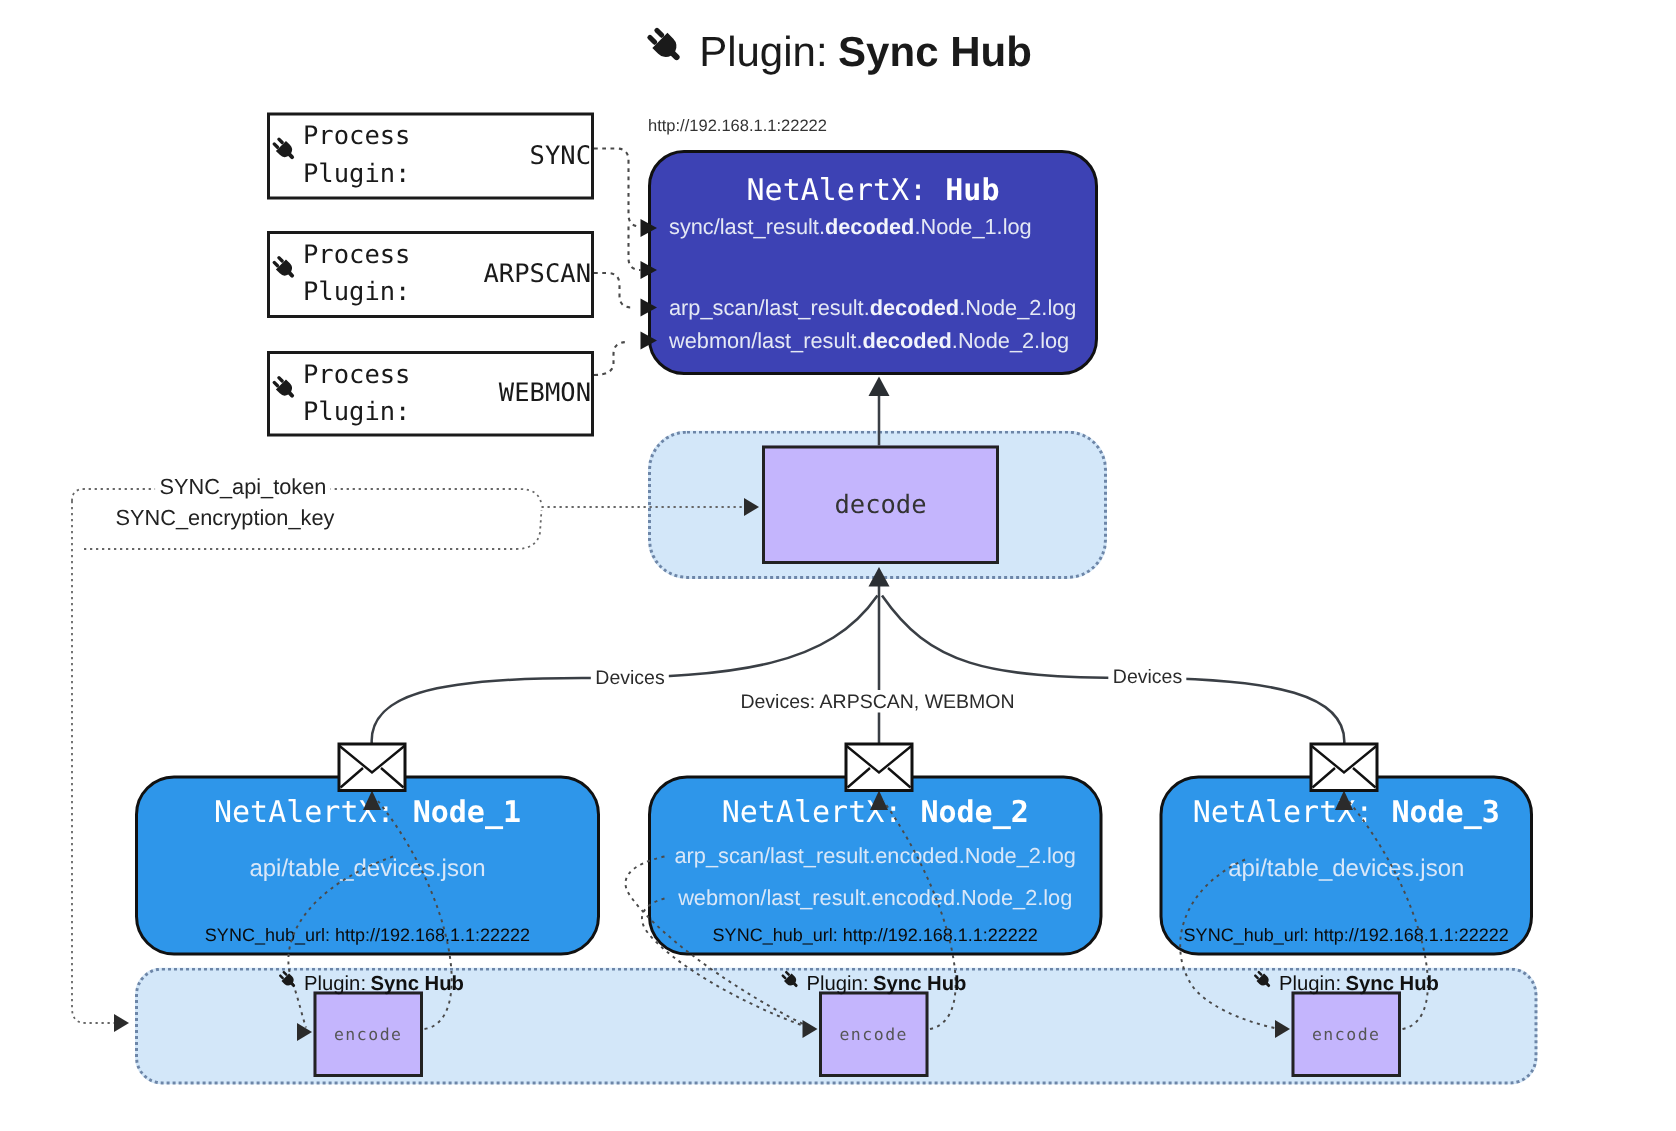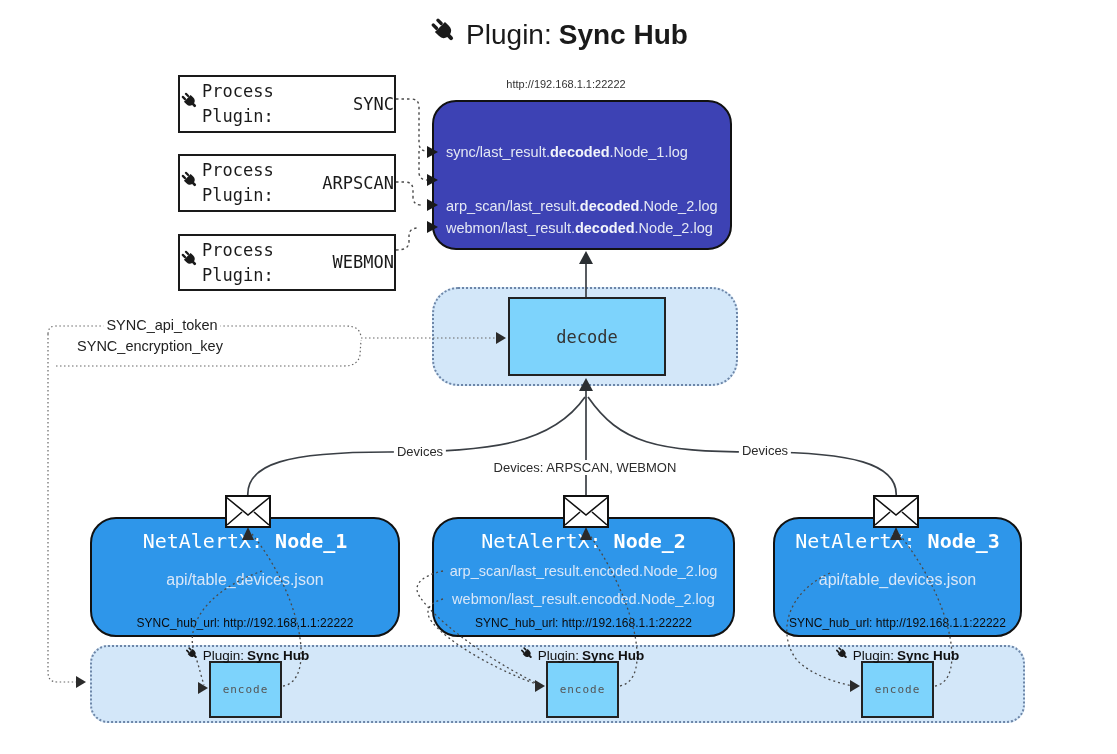--- a/index.html
+++ b/index.html
@@ -20,25 +20,25 @@
         display:flex;align-items:center;justify-content:center;
         font-size:17px;color:#1a1a1a;line-height:25px;}
   .pbox .row1{display:flex;align-items:center;gap:2px;}
   
   .hub{left:432px;top:100px;width:300px;height:150px;background:#3d42b4;border:2px solid #111;
        border-radius:24px;color:#e4e8f4;}
   .hub-title{position:absolute;left:0;right:0;top:12px;text-align:center;font-size:20px;color:#fff;}
   .hub-title .t-name{font-weight:bold;}
   .hub-log{position:absolute;left:12px;font-size:14.5px;white-space:nowrap;color:#e4e8f4;}
   .hub-log b{font-weight:bold;color:#f2f4fb;}
-  .hub-url{left:416px;top:78px;width:300px;text-align:center;font-size:11px;color:#333;}
+  .hub-url{left:432px;top:78px;width:300px;text-align:left;font-size:11px;color:#333;}
   
   .lightbox{background:#d3e7f9;border:2px dotted #6d86a8;}
   .decode-wrap{left:432px;top:287px;width:306px;height:99px;border-radius:26px;}
-  .iobox{background:#7dd3fc;border:2px solid #222;display:flex;align-items:center;justify-content:center;color:#333;}
+  .iobox{background:#c4b5fd;border:2px solid #222;display:flex;align-items:center;justify-content:center;color:#333;}
   .decode-box{left:508px;top:297px;width:158px;height:79px;font-size:17px;}
   
   .node{top:517px;height:120px;background:#2e96ea;border:2px solid #111;border-radius:26px;color:#fff;}
   .node-title{position:absolute;left:0;right:0;top:10px;text-align:center;font-size:20px;color:#fff;white-space:nowrap;}
   .node-title .t-name{font-weight:bold;}
   .node-line{position:absolute;left:0;right:0;text-align:center;font-size:14.5px;color:#d9e7f8;white-space:nowrap;}
   .node-url{position:absolute;left:0;right:0;top:97px;text-align:center;font-size:12px;color:#0b0b0b;white-space:nowrap;}
   
   .band{left:90px;top:645px;width:935px;height:78px;border-radius:18px;}
   .enc{top:661px;width:73px;height:57px;font-size:11px;color:#555;letter-spacing:1px;}
@@ -105,20 +105,24 @@
               <path d="M6.3 7.4 h11.4 v4.4 a5.7 5.7 0 0 1 -4.1 5.5 V20 a1.6 1.6 0 0 1 -3.2 0 v-2.7 a5.7 5.7 0 0 1 -4.1 -5.5 z"></path>
             </g>
           </svg></span>
       <span>Process Plugin:</span>
     </div>
     <div>WEBMON</div>
   </div>
 
   <div class="abs hub-url z1">http://192.168.1.1:22222</div>
   <div class="abs hub z1">
+    <div class="hub-title mono">
+      <span>NetAlertX:</span>
+      <span class="t-name">Hub</span>
+    </div>
     <div class="hub-log" style="top:42px;"><span>sync/last_result.</span><b>decoded</b><span>.Node_1.log</span></div>
     <div class="hub-log" style="top:96px;"><span>arp_scan/last_result.</span><b>decoded</b><span>.Node_2.log</span></div>
     <div class="hub-log" style="top:118px;"><span>webmon/last_result.</span><b>decoded</b><span>.Node_2.log</span></div>
   </div>
 
   <div class="abs lightbox decode-wrap z0"></div>
   <div class="abs iobox decode-box mono z1">decode</div>
 
   <div class="abs node z1" style="left:90px;width:310px;">
     <div class="node-title mono">

